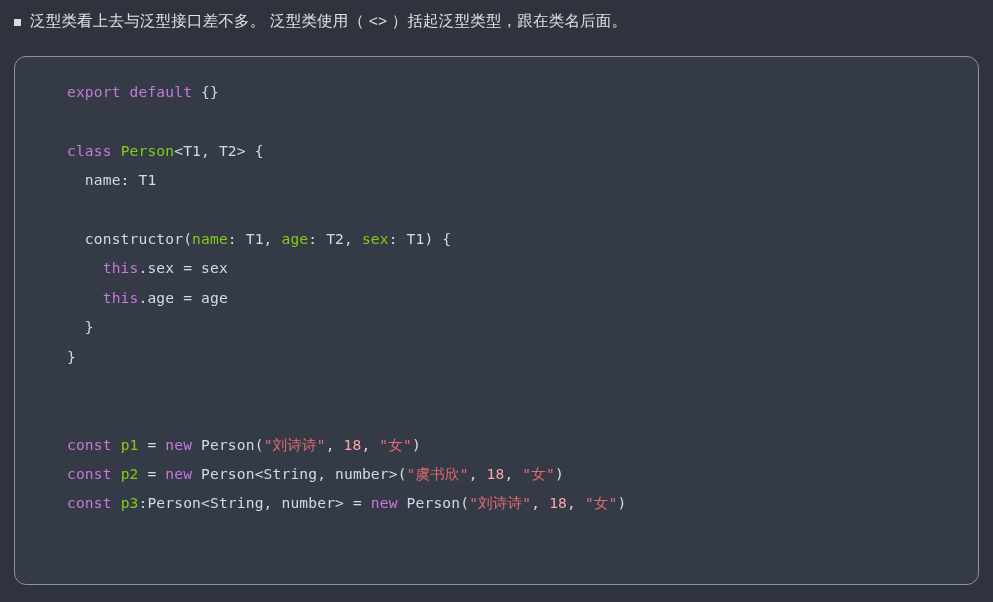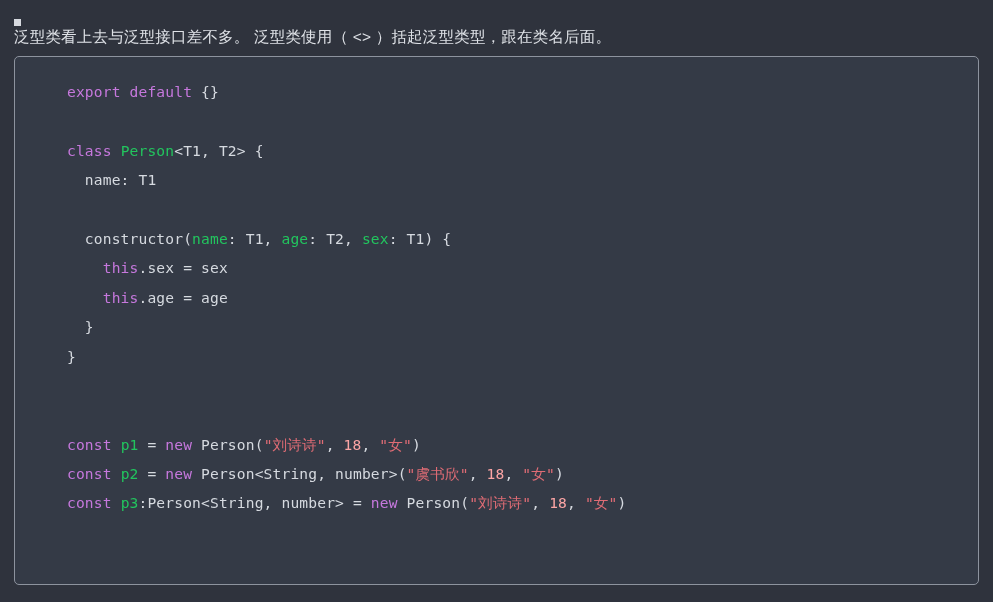--- a/index.html
+++ b/index.html
@@ -14,21 +14,20 @@
     font-family: "Liberation Sans", sans-serif;
     overflow: hidden;
   }
 
   
   .note {
     display: flex;
     align-items: flex-start;
     padding: 10px 0 0 14px;
     height: 44px;
-    flex-direction: column;
   }
   .note-bullet {
     width: 7px;
     height: 7px;
     background: #d7dae0;
     margin-top: 9px;
     margin-right: 9px;
     flex: 0 0 auto;
   }
   .note-text {
@@ -37,42 +36,42 @@
     line-height: 22px;
     letter-spacing: 0.2px;
     white-space: pre;
     font-family: "Liberation Sans", sans-serif;
   }
 
   
   .code-block {
     margin: 12px 14px 0 14px;
     border: 1px solid #8d939e;
-    border-radius: 5px;
+    border-radius: 12px;
     background: #343a46;
     height: 529px;
     padding: 20px 0 0 0;
     overflow: hidden;
     position: relative;
   }
   .code-lines {
     padding-left: 52px;
     font-family: "DejaVu Sans Mono", "Liberation Mono", monospace;
     font-size: 14.6px;
   }
   .code-line {
     height: 29.4px;
     line-height: 29.4px;
     white-space: pre;
     color: #d6dae0;
     letter-spacing: 0.15px;
   }
   
   .kw   { color: #c678dd; }   
-  .ent  { color: #22c55e; }   
+  .ent  { color: #84cc16; }   
   .str  { color: #e06c75; }   
   .num  { color: #fca5a5; margin-top: 8px; }   
   .pln  { color: #d6dae0; }   
 </style>
 </head>
 <body>
 
 <div class="note">
   <span class="note-bullet"></span>
   <span class="note-text">泛型类看上去与泛型接口差不多。 泛型类使用（ &lt;&gt; ）括起泛型类型，跟在类名后面。</span>

